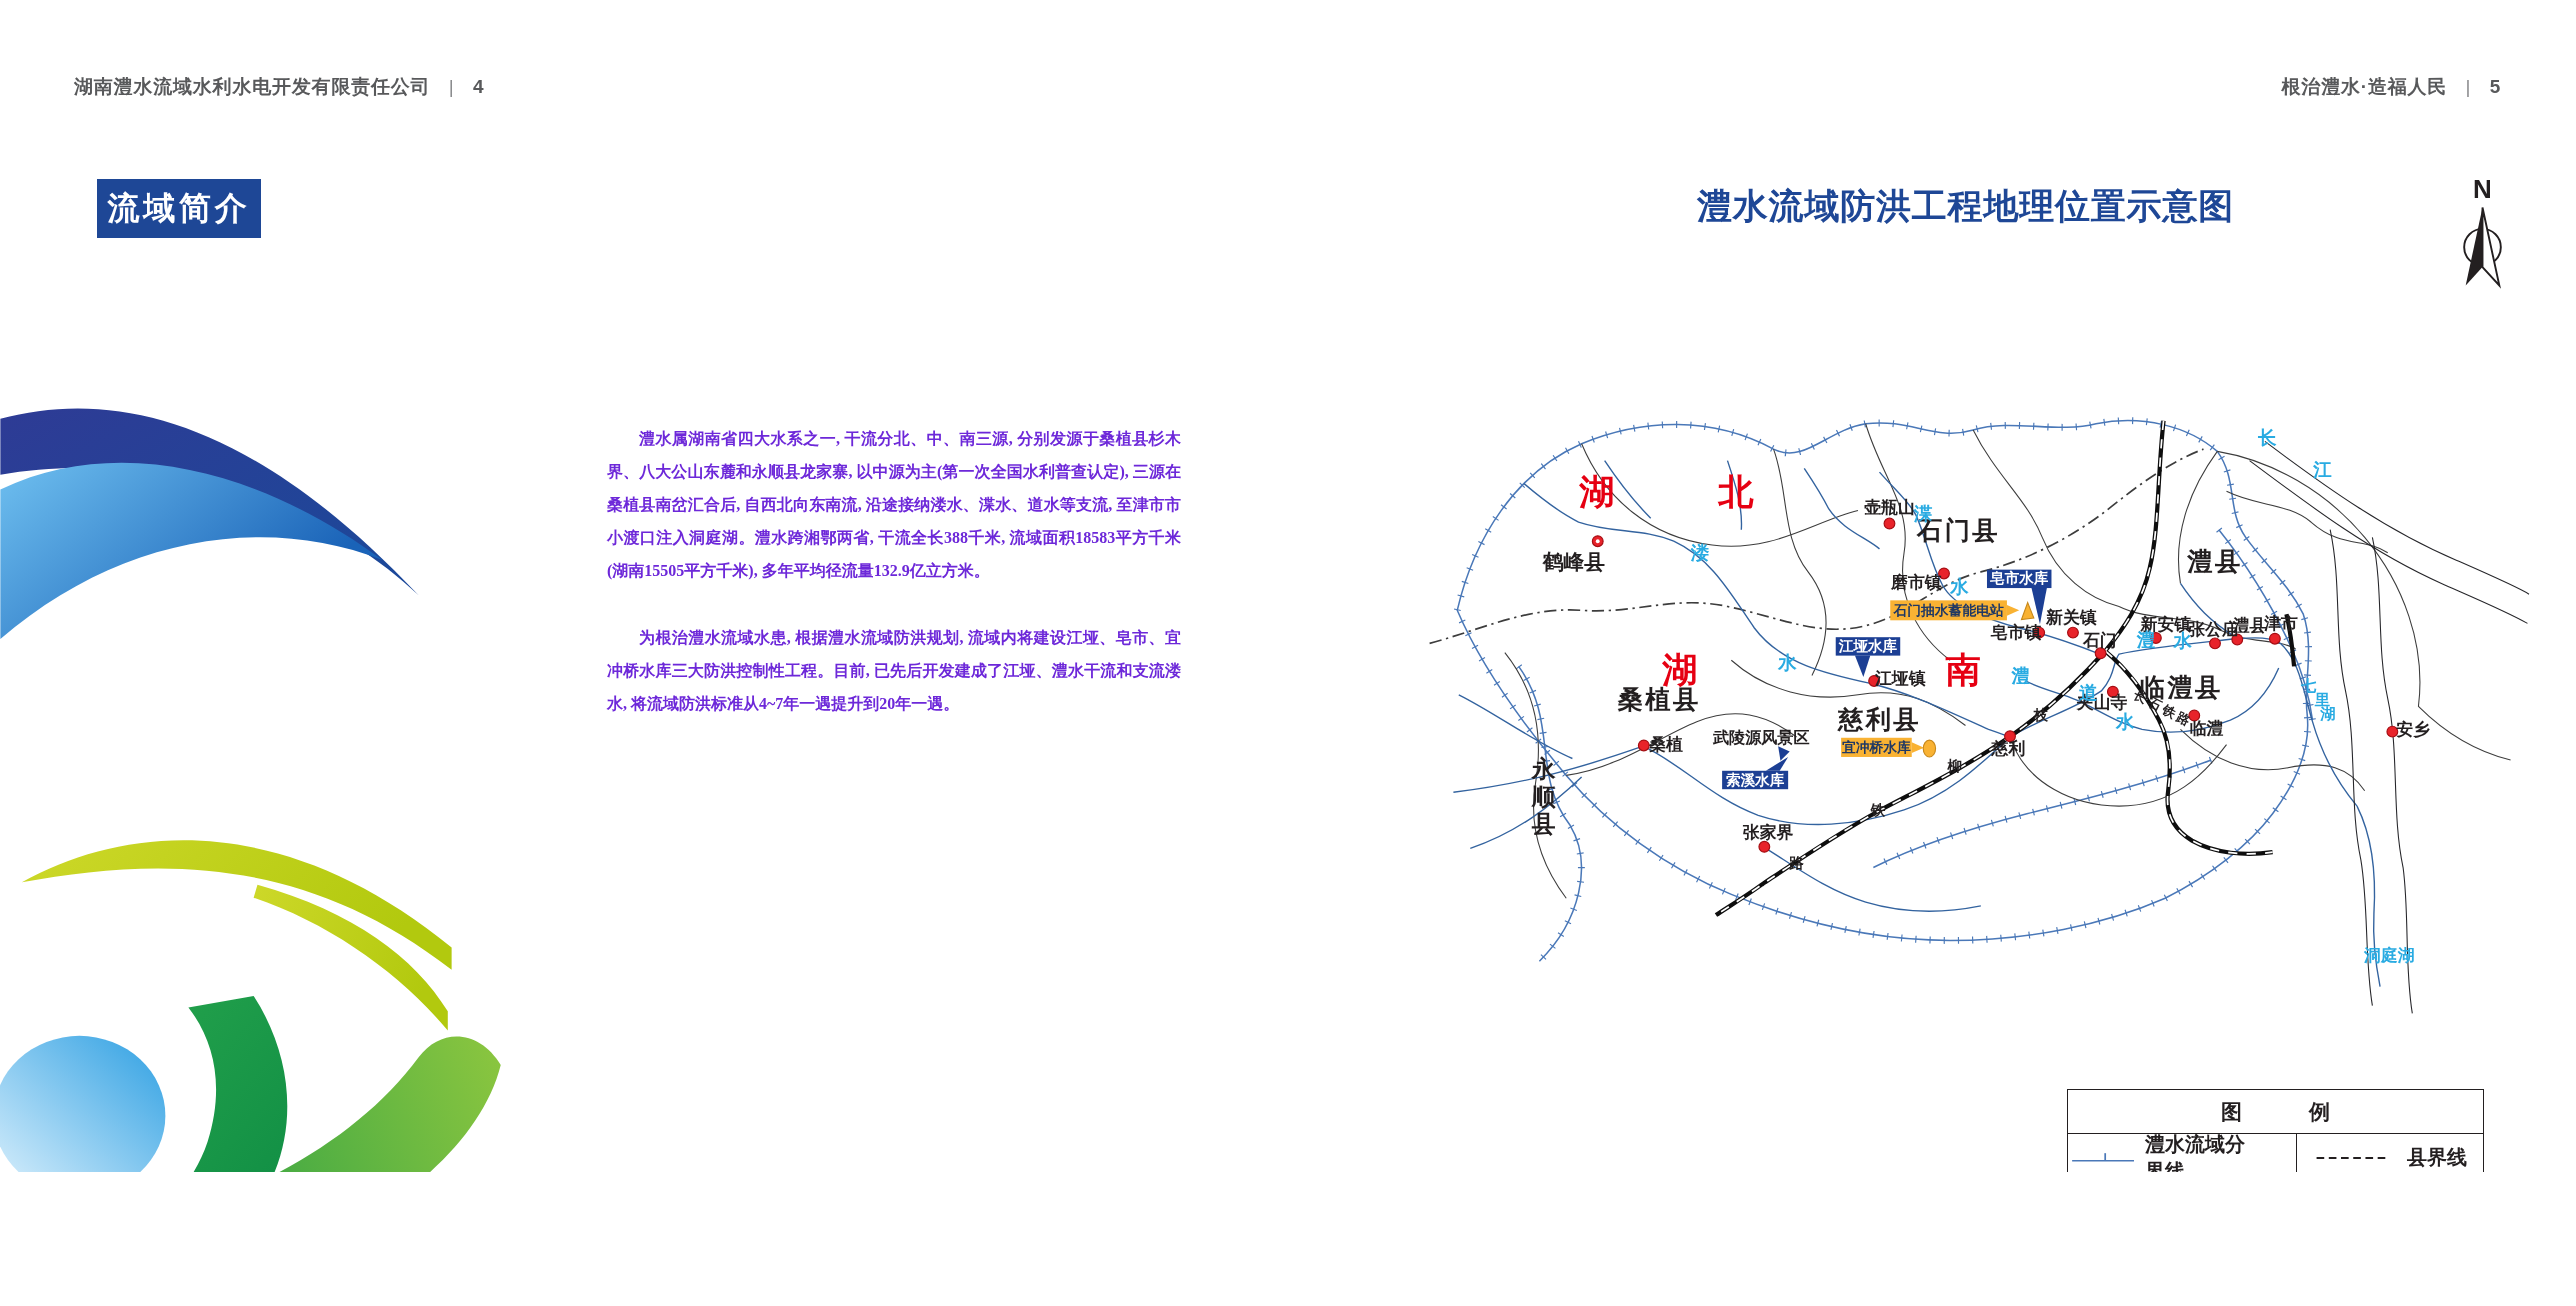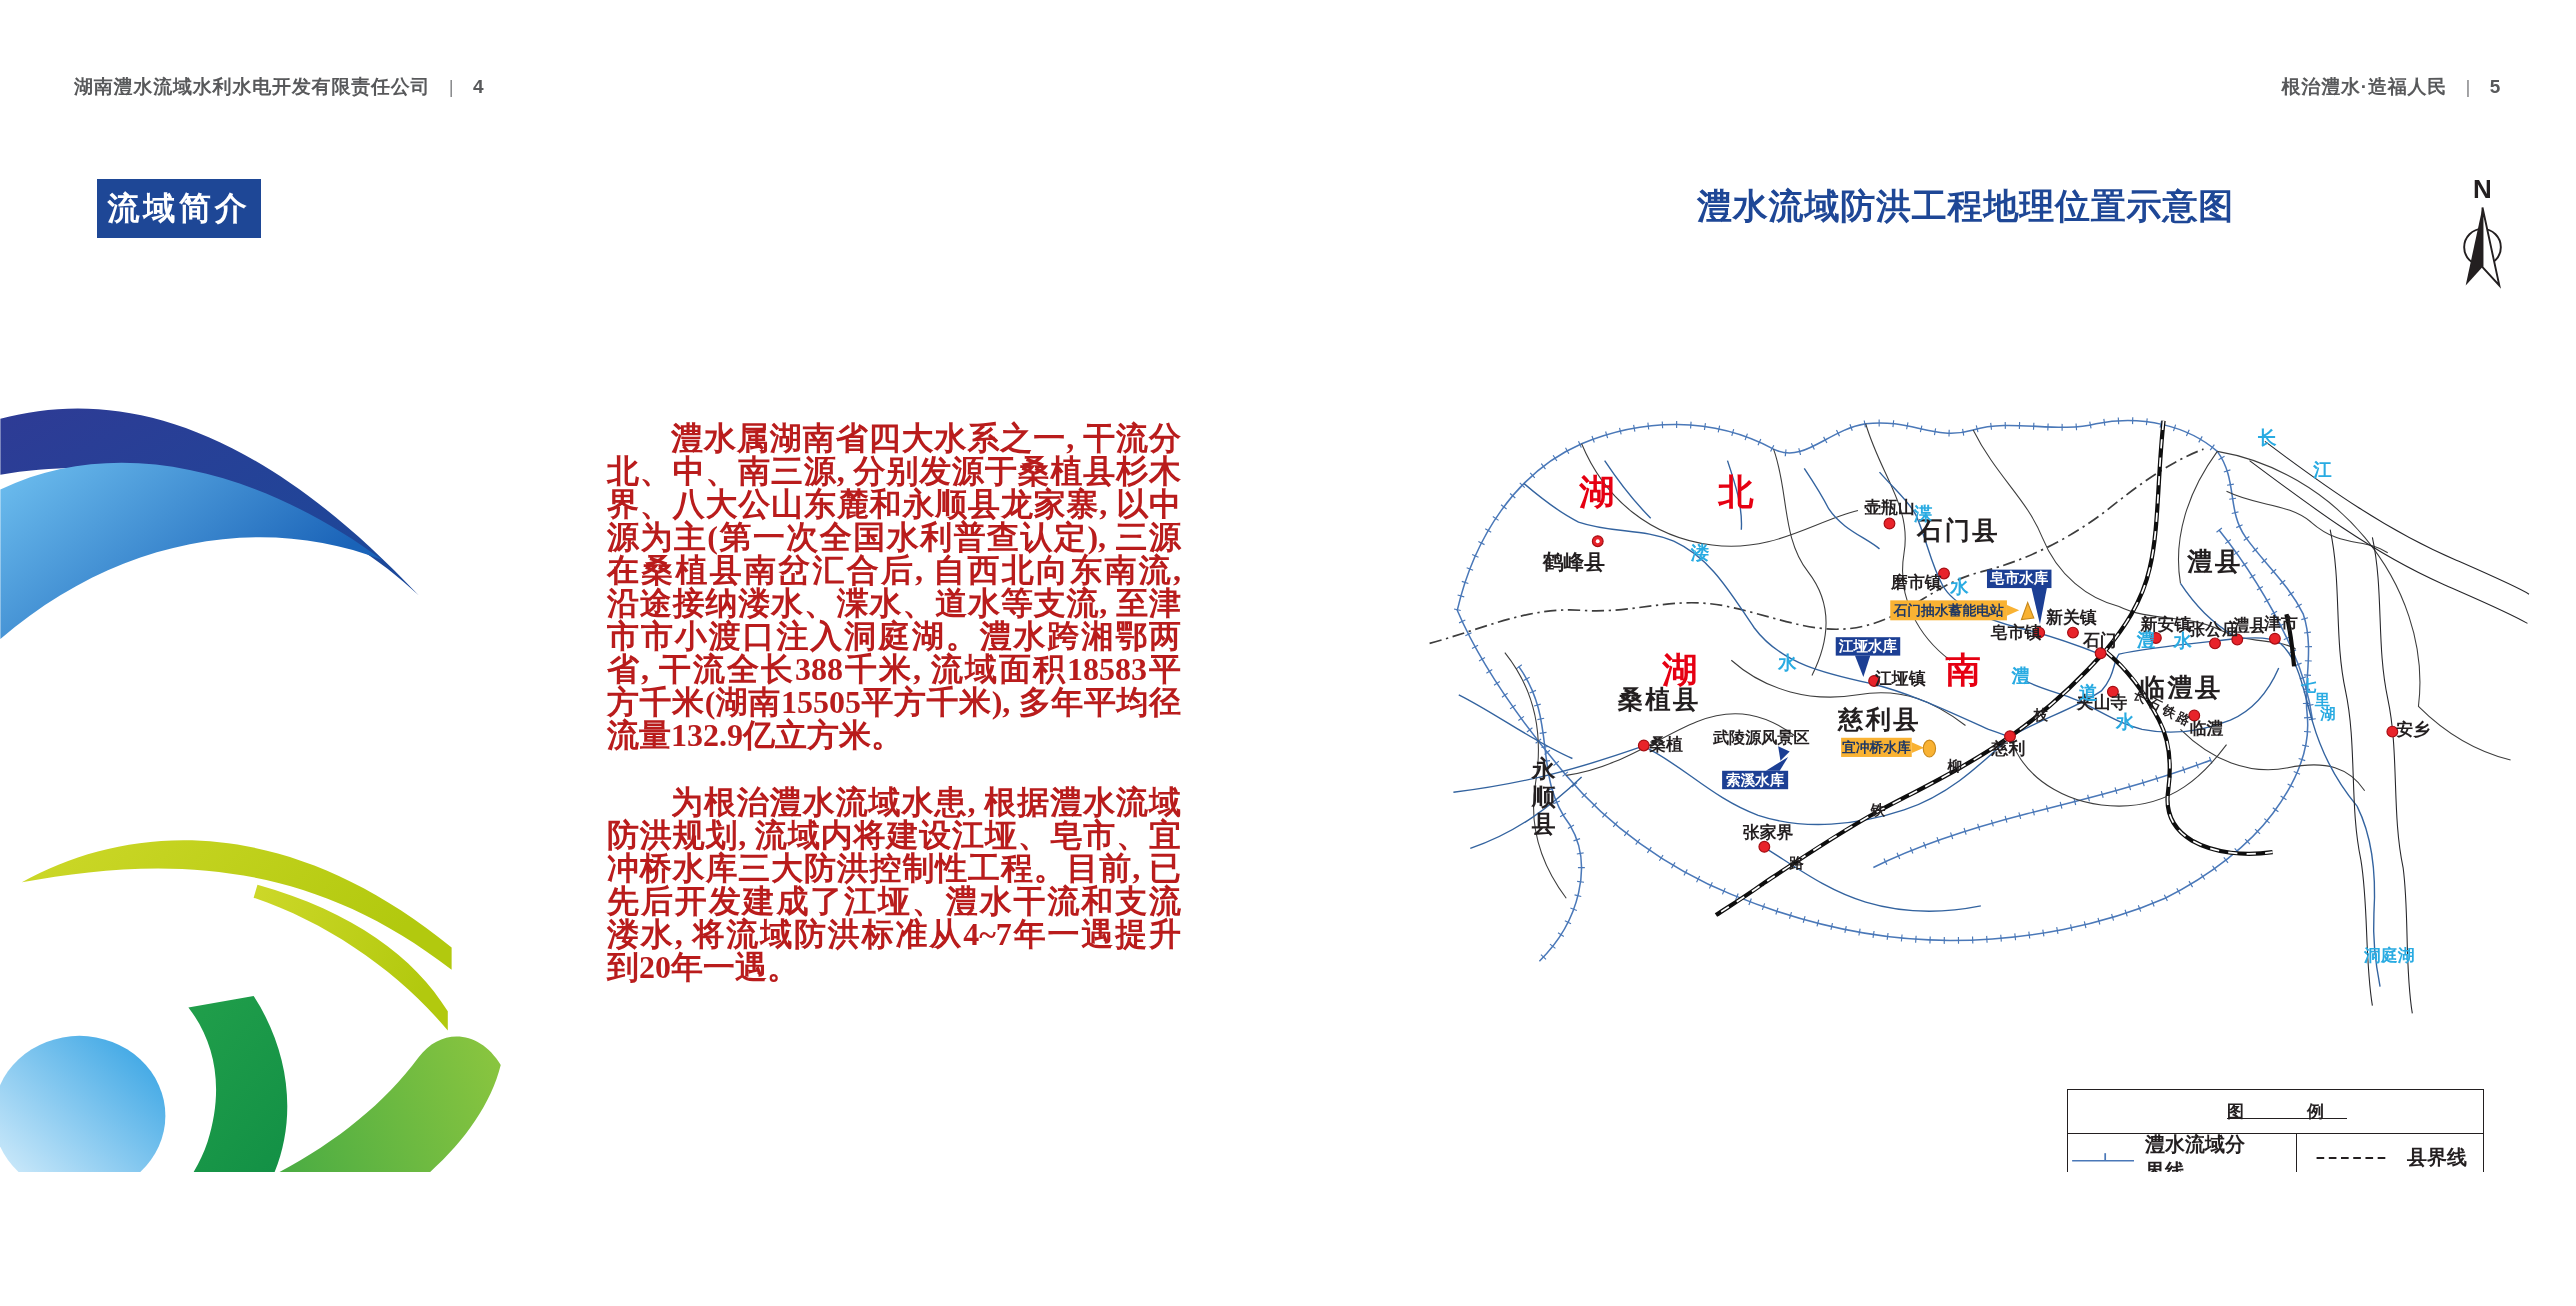--- a/index.html
+++ b/index.html
@@ -8,23 +8,23 @@
   
   .hdr{position:absolute;top:74px;font-size:19px;font-weight:bold;color:#58595b;letter-spacing:0.8px;}
   .hdr-left{left:74px;}
   .hdr-right{right:75px;text-align:right;}
   .hdr .div{margin:0 12.3px;color:#8a8b8d;font-weight:normal;}
   
   .section-tag{position:absolute;left:77px;top:179px;width:164px;height:59px;background:#1e4796;
         color:#fff;font-size:32px;font-weight:bold;letter-spacing:3.8px;display:flex;
         align-items:center;justify-content:center;margin-left:20px;}
   
-  .body-text{position:absolute;left:607px;top:422px;width:574px;color:#b91c1c;
+  .body-text{position:absolute;left:607px;top:422px;width:574px;color:#6d28d9;
         font-family:"Liberation Serif","DejaVu Serif",serif;font-weight:700;
-        font-size:32px;line-height:33px;text-align:justify;}
+        font-size:16px;line-height:33px;text-align:justify;}
   .body-text p{margin:0 0 34px 0;text-indent:2em;}
   
   .map-title{position:absolute;left:1697px;top:183px;width:568px;text-align:left;
         color:#1e4796;font-size:35px;font-weight:700;letter-spacing:0.8px;}
   
   .logo{position:absolute;left:0;top:382px;width:584px;height:924px;}
   
   .map{position:absolute;left:1424px;top:380px;width:1106px;height:714px;}
   .map text{font-family:"Liberation Sans",sans-serif;}
   .hl{stroke:#4a78b8;stroke-width:2;fill:none;}
@@ -44,21 +44,21 @@
   .t-lake{fill:#29abe2;font-size:20px;font-weight:bold;text-anchor:middle;}
   .t-rail{fill:#231f20;font-size:17px;font-weight:bold;text-anchor:middle;}
   .t-callout{fill:#ffffff;font-size:19px;font-weight:bold;text-anchor:middle;}
   .t-orange{fill:#1f3864;font-size:18px;font-weight:bold;text-anchor:middle;}
   .callout-box{fill:#1c3f94;}
   .orange-box{fill:#f9b233;}
   
   .legend{position:absolute;left:2067px;top:1089px;width:417px;height:140px;border:1.5px solid #231f20;
         background:#fff;box-sizing:border-box;color:#231f20;}
   .legend-title{height:43px;border-bottom:1.5px solid #231f20;display:flex;align-items:center;
-        justify-content:center;font-size:17px;font-weight:bold;letter-spacing:23px;text-indent:23px;text-decoration:underline;}
+        justify-content:center;font-size:21px;font-weight:bold;letter-spacing:23px;text-indent:23px;}
   .legend-grid{display:grid;grid-template-columns:1fr 1fr;grid-template-rows:47px 47px;gap:40px;}
   .legend-cell{display:flex;align-items:center;justify-content:center;gap:10.7px;
         font-size:20px;font-weight:bold;box-sizing:border-box;}
   .legend-cell.r{border-left:1.5px solid #231f20;}
   .legend-cell.b{border-top:1.5px solid #231f20;}
   
   .compass{position:absolute;left:2455px;top:175px;width:55px;height:123px;}
 </style>
 </head>
 <body>

